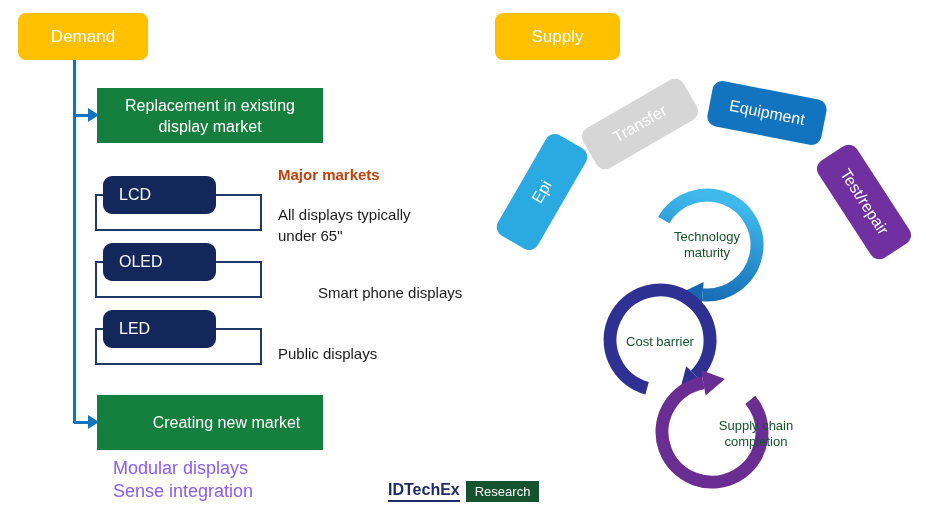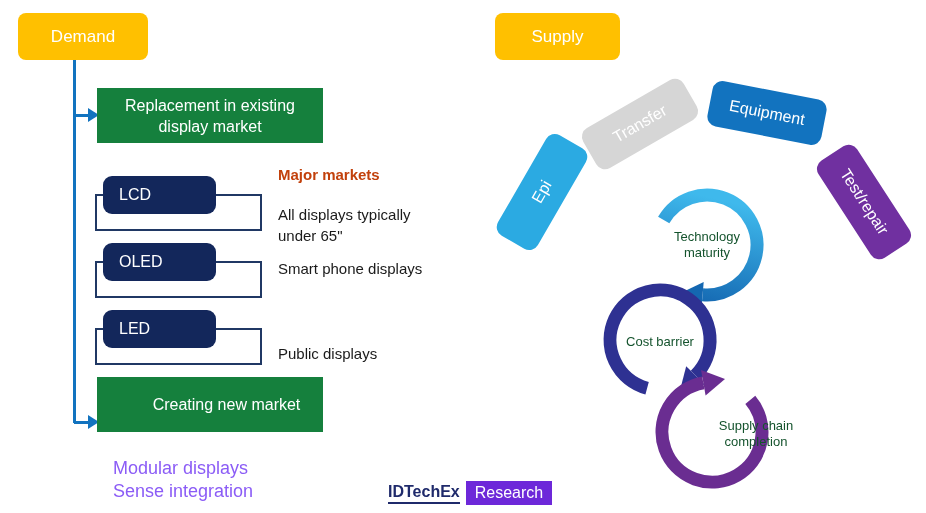--- a/index.html
+++ b/index.html
@@ -24,47 +24,47 @@
   .tri.t1{left:88px;top:108px;}
   .tri.t2{left:88px;top:415px;}
 
   
   .flow-box{
     position:absolute;left:97px;width:226px;height:55px;background:#15803d;color:#fff;
     font-size:16px;line-height:21px;display:flex;align-items:center;justify-content:center;
     text-align:center;padding:0 14px;box-sizing:border-box;
   }
   .flow-box.replacement{top:88px;}
-  .flow-box.creating{top:377px;padding-left:47px;}
+  .flow-box.creating{top:395px;padding-left:47px;}
 
   
   .d-outline{position:absolute;left:95px;width:167px;height:37px;border:2px solid #203864;background:#fff;box-sizing:border-box;}
   .d-outline.o1{top:194px;}
   .d-outline.o2{top:261px;}
   .d-outline.o3{top:328px;}
   .d-pill{
     position:absolute;left:103px;width:113px;height:38px;background:#13275B;border-radius:9px;
     color:#fff;font-size:16px;display:flex;align-items:center;padding-left:16px;box-sizing:border-box;
   }
   .d-pill.p1{top:176px;}
   .d-pill.p2{top:243px;text-align:right;}
   .d-pill.p3{top:310px;}
 
   .note{position:absolute;left:278px;font-size:15px;line-height:21px;color:#1a1a1a;}
   .note.heading{top:164px;font-weight:bold;color:#c2410c;}
   .note.n1{top:204px;width:172px;}
-  .note.n2{top:258px;}
+  .note.n2{top:282px;margin-left:40px;}
   .note.n3{top:343px;}
 
   .footnote{position:absolute;left:113px;top:457px;font-size:18px;line-height:23px;color:#8b5cf6;}
 
   
   .brand{position:absolute;left:388px;top:481px;display:flex;align-items:center;gap:6px;}
   .brand-name{font-weight:bold;font-size:16px;color:#1F2A6B;border-bottom:2px solid #1F2A6B;padding-bottom:1px;}
-  .brand-suffix{background:#6d28d9;color:#fff;font-size:16px;padding:3px 9px;}
+  .brand-suffix{background:#14532d;color:#fff;font-size:13px;padding:3px 9px;}
 
   
   .s-pill{
     position:absolute;width:116px;height:46px;border-radius:10px;color:#fff;font-size:16px;
     display:flex;align-items:center;justify-content:center;
   }
   .s-pill.epi{left:484px;top:169px;transform:rotate(-60deg);}
   .s-pill.transfer{left:582px;top:101px;transform:rotate(-30deg);}
   .s-pill.equipment{left:709px;top:90px;transform:rotate(11deg);}
   .s-pill.testrepair{left:806px;top:179px;transform:rotate(57deg);}

